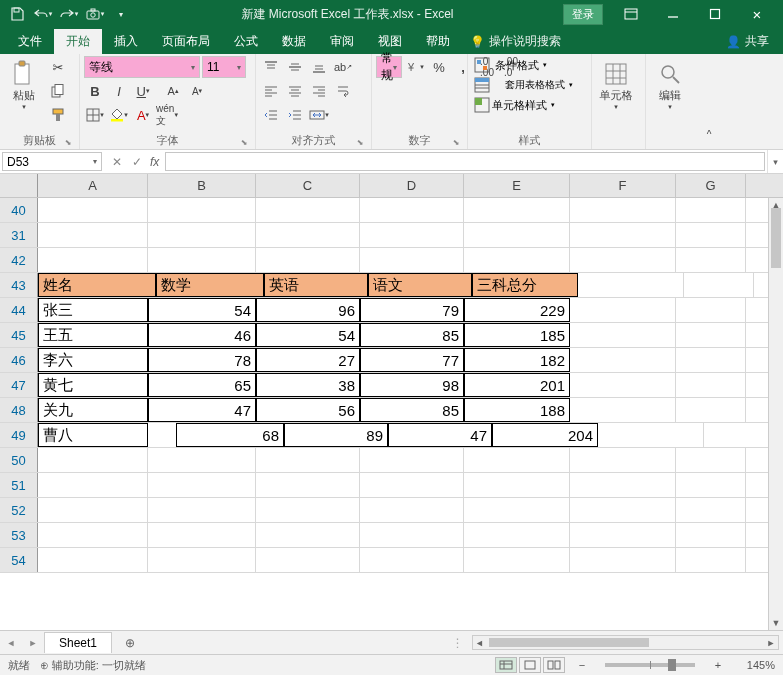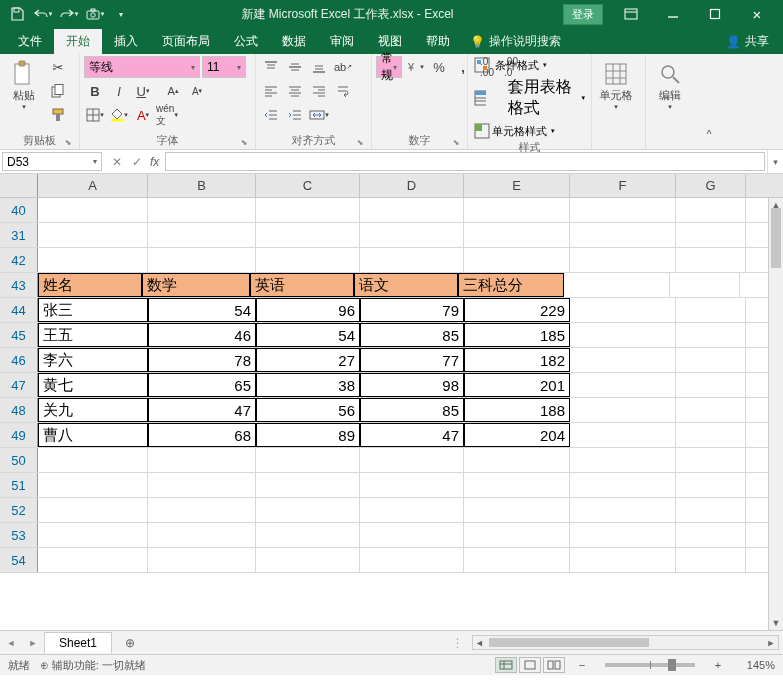--- a/index.html
+++ b/index.html
@@ -368,21 +368,21 @@
           <span style="font-size:11px;margin-left:3px">条件格式</span>
           <span style="font-size:7px;margin-left:2px">▾</span>
         </div>
       <div class="row-btns" style="align-items:center;cursor:pointer;padding:1px 2px">
           <svg width="16" height="16">
             <rect x="1" y="1" width="14" height="14" fill="none" stroke="#666"></rect>
             <rect x="1" y="1" width="14" height="4" fill="#5b9bd5"></rect>
             <line x1="1" y1="8" x2="15" y2="8" stroke="#666"></line>
             <line x1="1" y1="11" x2="15" y2="11" stroke="#666"></line>
           </svg>
-          <span style="font-size:16px;margin-left:20px">套用表格格式</span>
+          <span style="font-size:10px;margin-left:13px">套用表格格式</span>
           <span style="font-size:7px;margin-left:2px">▾</span>
         </div>
       <div class="row-btns" style="align-items:center;cursor:pointer;padding:1px 2px">
           <svg width="16" height="16">
             <rect x="1" y="1" width="14" height="14" fill="none" stroke="#666"></rect>
             <rect x="1" y="1" width="7" height="7" fill="#70ad47"></rect>
           </svg>
           <span style="font-size:11px;margin-left:0">单元格样式</span>
           <span style="font-size:7px;margin-left:2px">▾</span>
         </div>
@@ -482,21 +482,21 @@
         <div class="cell" style="width: 110px;"></div>
         <div class="cell" style="width: 108px;"></div>
         <div class="cell" style="width: 104px;"></div>
         <div class="cell" style="width: 104px;"></div>
         <div class="cell" style="width: 106px;"></div>
         <div class="cell" style="width: 106px;"></div>
         <div class="cell" style="width: 70px;"></div>
       </div>
       <div class="row">
         <div class="row-h">43</div>
-        <div class="cell hdr-cell" style="width: 104px;">姓名</div>
+        <div class="cell hdr-cell" style="width: 118px;">姓名</div>
         <div class="cell hdr-cell" style="width: 108px;">数学</div>
         <div class="cell hdr-cell" style="width: 104px;">英语</div>
         <div class="cell hdr-cell" style="width: 104px;">语文</div>
         <div class="cell hdr-cell" style="width: 106px;">三科总分</div>
         <div class="cell" style="width: 106px;"></div>
         <div class="cell" style="width: 70px;"></div>
       </div>
       <div class="row">
         <div class="row-h">44</div>
         <div class="cell data-cell" style="width: 110px;">张三</div>
@@ -543,21 +543,21 @@
         <div class="cell data-cell num" style="width: 108px;">47</div>
         <div class="cell data-cell num" style="width: 104px;">56</div>
         <div class="cell data-cell num" style="width: 104px;">85</div>
         <div class="cell data-cell num" style="width: 106px;">188</div>
         <div class="cell" style="width: 106px;"></div>
         <div class="cell" style="width: 70px;"></div>
       </div>
       <div class="row">
         <div class="row-h">49</div>
         <div class="cell data-cell" style="width: 110px;">曹八</div>
-        <div class="cell data-cell num" style="width: 108px;">68</div>
+        <div class="cell data-cell num" style="width: 108px; margin-left: 28px;">68</div>
         <div class="cell data-cell num" style="width: 104px;">89</div>
         <div class="cell data-cell num" style="width: 104px;">47</div>
         <div class="cell data-cell num" style="width: 106px;">204</div>
         <div class="cell" style="width: 106px;"></div>
         <div class="cell" style="width: 70px;"></div>
       </div>
       <div class="row">
         <div class="row-h">50</div>
         <div class="cell" style="width: 110px;"></div>
         <div class="cell" style="width: 108px;"></div>

